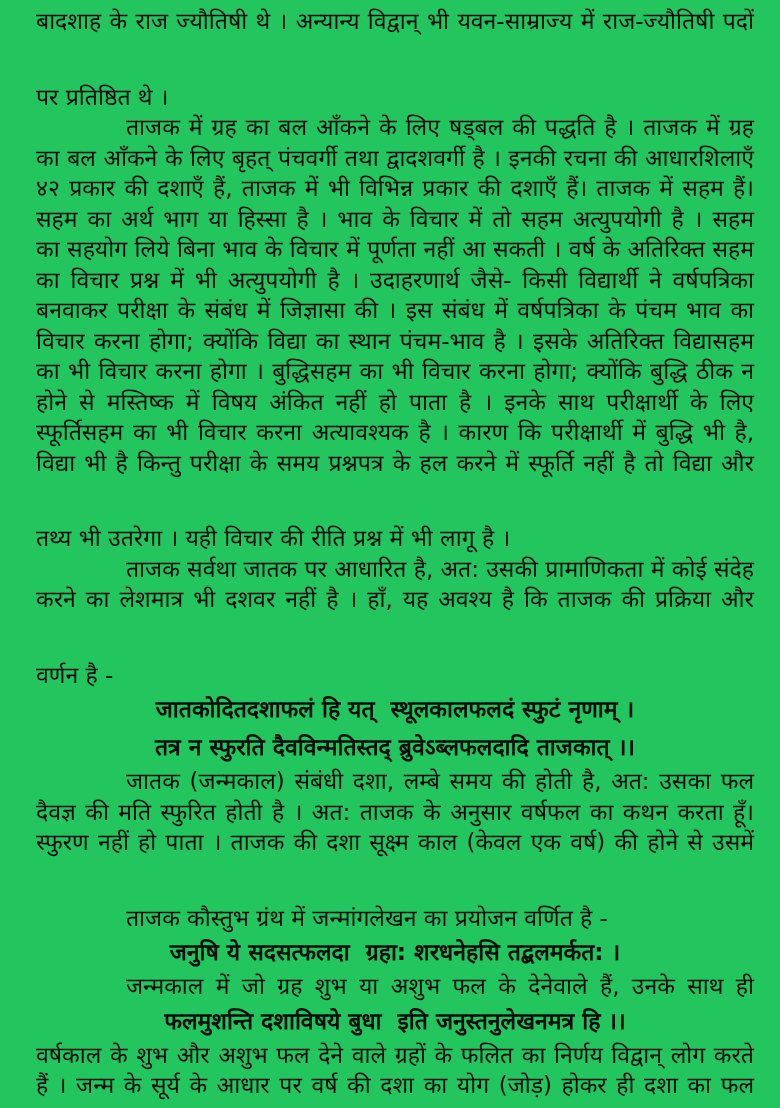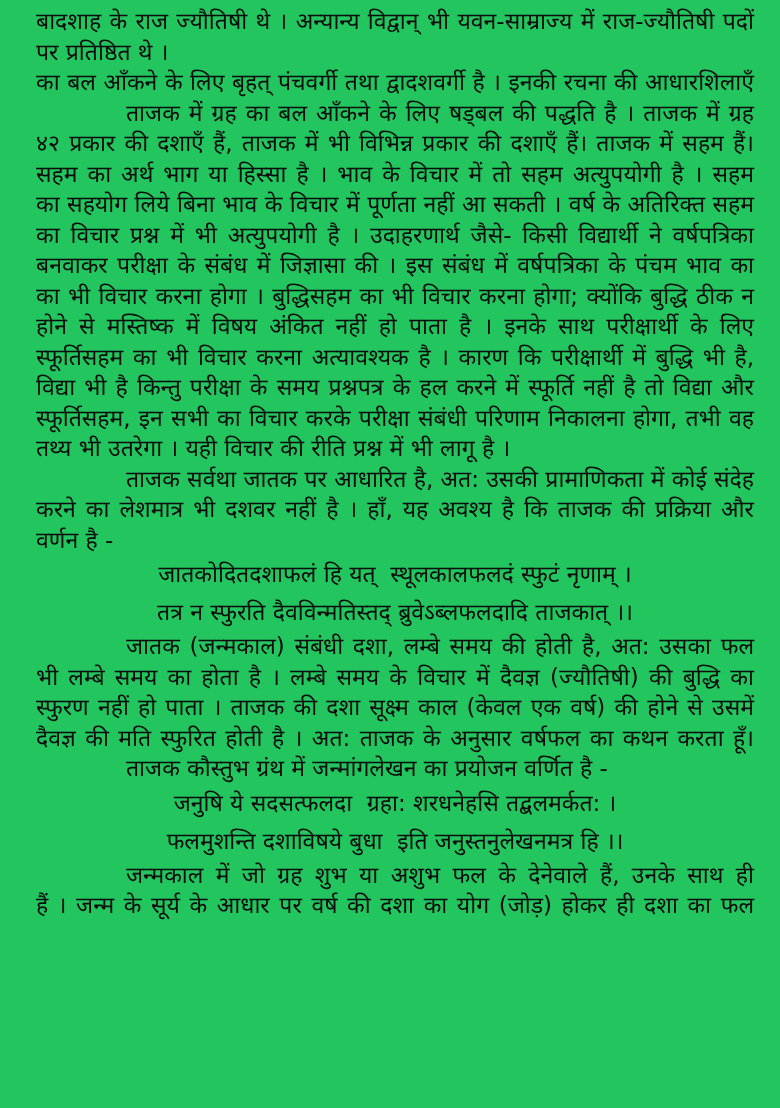--- a/index.html
+++ b/index.html
@@ -22,60 +22,61 @@
   }
   .line {
     line-height: 30.5px;
     text-align: justify;
     text-align-last: justify;
     font-weight: 500;
   }
   .line.left {
     text-align: left;
     text-align-last: left;
+    margin-top: 45px;
   }
   .line.indent {
     text-indent: 90px;
   }
   .line.verse {
-    font-weight: normal;
+    font-weight: bold;
     text-align: right;
     text-align-last: center;
     line-height: 38px;
     white-space: pre-wrap;
   }
 </style>
 </head>
 <body>
 
 <main class="page">
   <div>
       <div class="line">बादशाह के राज ज्यौतिषी थे । अन्यान्य विद्वान् भी यवन-साम्राज्य में राज-ज्यौतिषी पदों</div>
       <div class="line left">पर प्रतिष्ठित थे ।</div>
+      <div class="line indent">ताजक में ग्रह का बल आँकने के लिए षड्बल की पद्धति है । ताजक में ग्रह</div>
       <div class="line">का बल आँकने के लिए बृहत् पंचवर्गी तथा द्वादशवर्गी है । इनकी रचना की आधारशिलाएँ</div>
-      <div class="line indent">ताजक में ग्रह का बल आँकने के लिए षड्बल की पद्धति है । ताजक में ग्रह</div>
       <div class="line">४२ प्रकार की दशाएँ हैं, ताजक में भी विभिन्न प्रकार की दशाएँ हैं। ताजक में सहम हैं।</div>
       <div class="line">सहम का अर्थ भाग या हिस्सा है । भाव के विचार में तो सहम अत्युपयोगी है । सहम</div>
       <div class="line">का सहयोग लिये बिना भाव के विचार में पूर्णता नहीं आ सकती । वर्ष के अतिरिक्त सहम</div>
       <div class="line">का विचार प्रश्न में भी अत्युपयोगी है । उदाहरणार्थ जैसे- किसी विद्यार्थी ने वर्षपत्रिका</div>
       <div class="line">बनवाकर परीक्षा के संबंध में जिज्ञासा की । इस संबंध में वर्षपत्रिका के पंचम भाव का</div>
+      <div class="line">विचार करना होगा; क्योंकि विद्या का स्थान पंचम-भाव है । इसके अतिरिक्त विद्यासहम</div>
       <div class="line">का भी विचार करना होगा । बुद्धिसहम का भी विचार करना होगा; क्योंकि बुद्धि ठीक न</div>
       <div class="line">होने से मस्तिष्क में विषय अंकित नहीं हो पाता है । इनके साथ परीक्षार्थी के लिए</div>
       <div class="line">स्फूर्तिसहम का भी विचार करना अत्यावश्यक है । कारण कि परीक्षार्थी में बुद्धि भी है,</div>
       <div class="line">विद्या भी है किन्तु परीक्षा के समय प्रश्नपत्र के हल करने में स्फूर्ति नहीं है तो विद्या और</div>
-      <div class="line">स्फूर्तिसहम, इन सभी का विचार करके परीक्षा संबंधी परिणाम निकालना होगा, तभी वह</div>
       <div class="line left">तथ्य भी उतरेगा । यही विचार की रीति प्रश्न में भी लागू है ।</div>
       <div class="line indent">ताजक सर्वथा जातक पर आधारित है, अत: उसकी प्रामाणिकता में कोई संदेह</div>
       <div class="line">करने का लेशमात्र भी दशवर नहीं है । हाँ, यह अवश्य है कि ताजक की प्रक्रिया और</div>
       <div class="line left">वर्णन है -</div>
       <div class="line verse">जातकोदितदशाफलं हि यत्  स्थूलकालफलदं स्फुटं नृणाम् ।</div>
       <div class="line verse">तत्र न स्फुरति दैवविन्मतिस्तद् ब्रुवेऽब्लफलदादि ताजकात् ।।</div>
       <div class="line indent">जातक (जन्मकाल) संबंधी दशा, लम्बे समय की होती है, अत: उसका फल</div>
-      <div class="line">भी लम्बे समय का होता है । लम्बे समय के विचार में दैवज्ञ (ज्यौतिषी) की बुद्धि का</div>
+      <div class="line">दैवज्ञ की मति स्फुरित होती है । अत: ताजक के अनुसार वर्षफल का कथन करता हूँ।</div>
       <div class="line">स्फुरण नहीं हो पाता । ताजक की दशा सूक्ष्म काल (केवल एक वर्ष) की होने से उसमें</div>
-      <div class="line">दैवज्ञ की मति स्फुरित होती है । अत: ताजक के अनुसार वर्षफल का कथन करता हूँ।</div>
       <div class="line left indent">ताजक कौस्तुभ ग्रंथ में जन्मांगलेखन का प्रयोजन वर्णित है -</div>
       <div class="line verse">जनुषि ये सदसत्फलदा  ग्रहा: शरधनेहसि तद्बलमर्कत: ।</div>
+      <div class="line indent">जन्मकाल में जो ग्रह शुभ या अशुभ फल के देनेवाले हैं, उनके साथ ही</div>
       <div class="line verse">फलमुशन्ति दशाविषये बुधा  इति जनुस्तनुलेखनमत्र हि ।।</div>
-      <div class="line indent">जन्मकाल में जो ग्रह शुभ या अशुभ फल के देनेवाले हैं, उनके साथ ही</div>
+      <div class="line">वर्षकाल के शुभ और अशुभ फल देने वाले ग्रहों के फलित का निर्णय विद्वान् लोग करते</div>
       <div class="line">हैं । जन्म के सूर्य के आधार पर वर्ष की दशा का योग (जोड़) होकर ही दशा का फल</div>
     </div>
 </main>
 
 </body></html>

